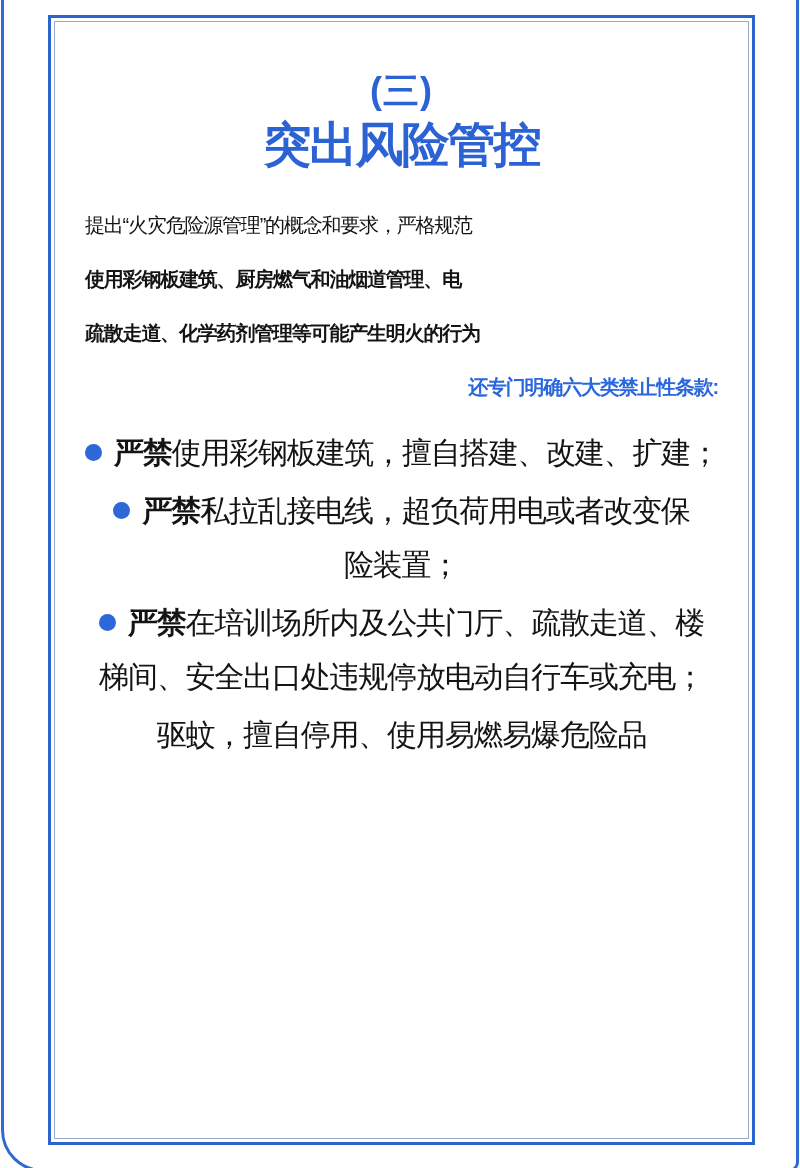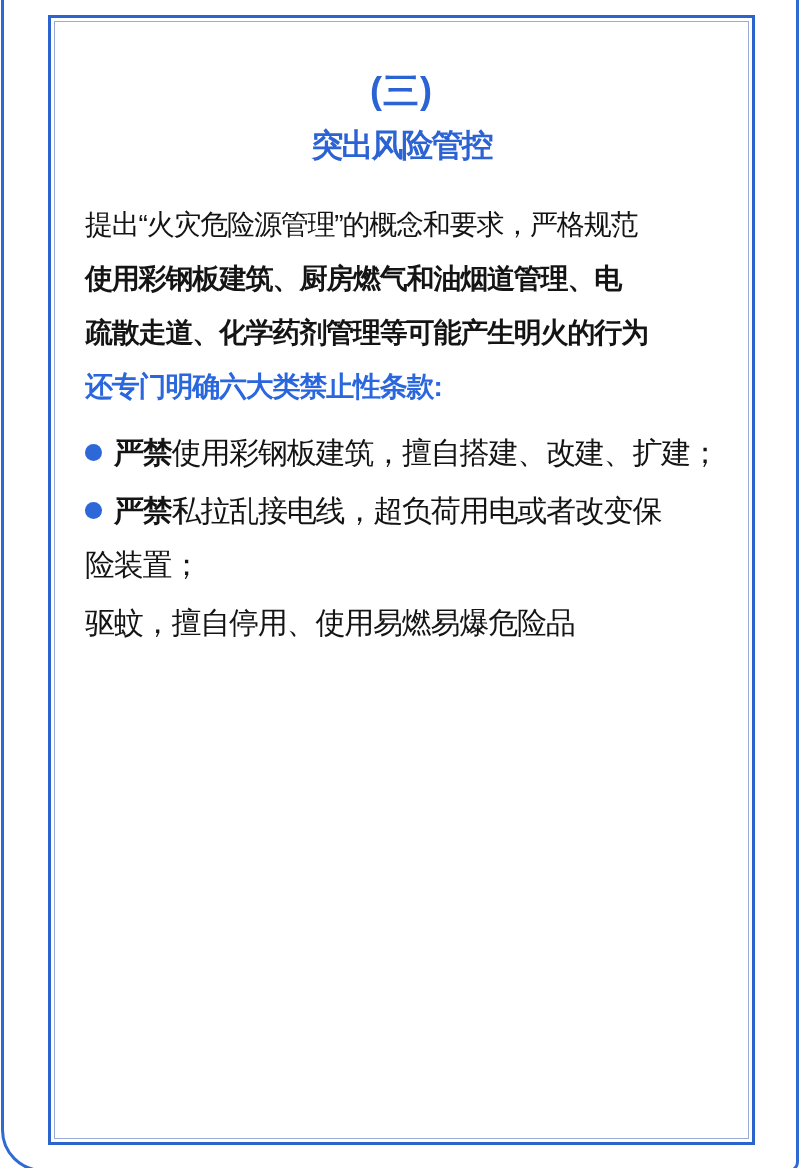--- a/index.html
+++ b/index.html
@@ -55,47 +55,48 @@
     color: #2b62d4;
     font-size: 36px;
     line-height: 38px;
     font-weight: 800;
     letter-spacing: 1px;
   }
   .page-title {
     margin-top: 12px;
     text-align: center;
     color: #2b62d4;
-    font-size: 32px;
+    font-size: 48px;
     line-height: 46px;
     font-weight: 800;
     letter-spacing: -2px;
   }
   .paragraph {
     margin-top: 30px;
     color: #141414;
-    font-size: 28px;
+    font-size: 20px;
     letter-spacing: -1.2px;
   }
   .p-line {
     line-height: 54px;
     white-space: nowrap;
   }
   .p-line.bold { font-weight: 700; }
   .p-line.blue {
     color: #2a66de;
     font-weight: 700;
+    text-align: right;
   }
   .rule-list {
     margin-top: 12px;
     color: #141414;
     font-size: 30px;
     letter-spacing: -1.2px;
   }
-  .rule-item { margin-bottom: 4px; }
+  .rule-item { margin-bottom: 4px; text-align: center; }
   .r-line {
     line-height: 54px;
     white-space: nowrap;
   }
   .r-line b { font-weight: 700; }
   .bullet {
     display: inline-block;
     width: 17px;
     height: 17px;
     border-radius: 50%;
@@ -130,20 +131,24 @@
           <div class="r-line"><span class="bullet"></span><b>严禁</b><span>使用彩钢板建筑，擅自搭建、改建、扩建；</span></div>
         </div>
 
 
 
         <div class="rule-item">
           <div class="r-line"><span class="bullet"></span><b>严禁</b><span>私拉乱接电线，超负荷用电或者改变保</span></div>
           <div class="r-line"><span>险装置；</span></div>
         </div>
 
+        <div class="rule-item">
+          <div class="r-line"><span class="bullet"></span><b>严禁</b><span>在培训场所内及公共门厅、疏散走道、楼</span></div>
+          <div class="r-line"><span>梯间、安全出口处违规停放电动自行车或充电；</span></div>
+        </div>
 
         <div class="rule-item">
           <div class="r-line"><span>驱蚊，擅自停用、使用易燃易爆危险品</span></div>
         </div>
 
       </div>
 
     </div>
   </div>
 </div>

